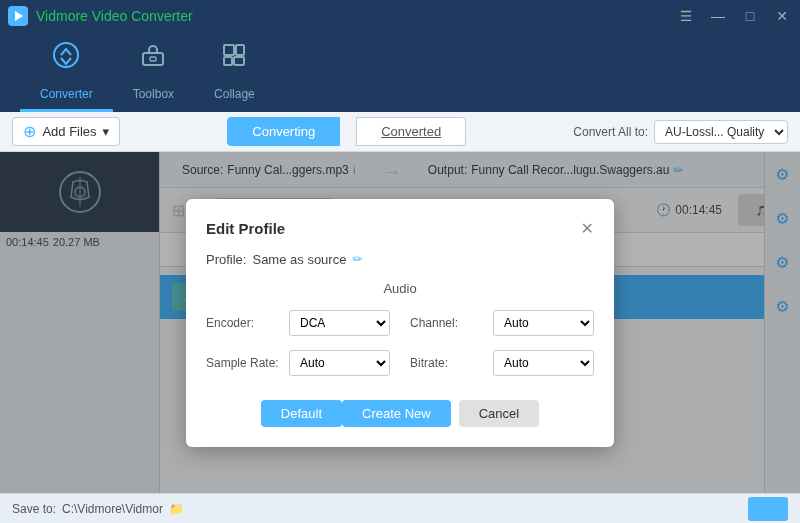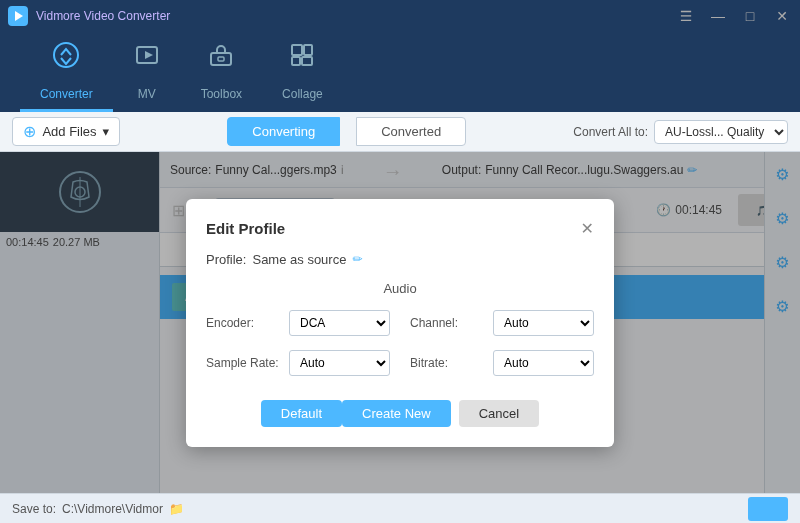--- a/index.html
+++ b/index.html
@@ -21,22 +21,22 @@
       align-items: center;
       padding: 0 8px;
       color: #ccc;
     }
     .title-bar-icon {
       width: 20px;
       height: 20px;
       margin-right: 8px;
     }
     .title-bar-title {
-      font-size: 12px;
-      color: #c4b5fd;
+      font-size: 14px;
+      color: #22c55e;
       flex: 1;
     }
     .title-bar-controls {
       display: flex;
       gap: 12px;
       align-items: center;
     }
     .title-bar-btn {
       width: 20px;
       height: 20px;
@@ -117,21 +117,21 @@
       cursor: pointer;
       font-size: 13px;
       color: #555;
     }
     .tab-btn.active {
       background: #4db8ff;
       color: white;
       border-color: #4db8ff;
     }
     .tab-btn:first-child { border-radius: 4px 0 0 4px; }
-    .tab-btn:last-child { border-radius: 0 4px 4px 0; }
+    .tab-btn:last-child { border-radius: 0 4px 4px 0; text-decoration: underline; }
     .convert-all-area {
       display: flex;
       align-items: center;
       gap: 6px;
       font-size: 12px;
       color: #555;
     }
     .convert-all-select {
       background: white;
       border: 1px solid #c0ccd8;
@@ -184,25 +184,25 @@
       flex-direction: column;
       position: relative;
       overflow: hidden;
     }
 
     
     .file-info-row {
       background: #f0f4f8;
       display: flex;
       align-items: center;
-      padding: 6px 10px;
+      padding: 6px 22px;
       font-size: 12px;
       color: #444;
       border-bottom: 1px solid #d8e0e8;
-      gap: 29px;
+      gap: 16px;
     }
     .file-info-source, .file-info-output {
       display: flex;
       align-items: center;
       gap: 4px;
     }
     .edit-icon {
       color: #4db8ff;
       cursor: pointer;
       font-size: 12px;
@@ -483,29 +483,20 @@
 <div class="nav-bar">
   <div class="nav-item active">
     <div class="nav-icon">
       <svg width="28" height="28" viewBox="0 0 28 28" fill="none">
         <circle cx="14" cy="14" r="12" stroke="#4db8ff" stroke-width="2" fill="none"></circle>
         <path d="M9 14 L14 8 L19 14" stroke="#4db8ff" stroke-width="2" fill="none"></path>
         <path d="M9 17 L14 23 L19 17" stroke="#4db8ff" stroke-width="2" fill="none"></path>
       </svg>
     </div>
     <span class="nav-label">Converter</span>
-  </div>
-  <div class="nav-item">
-    <div class="nav-icon">
-      <svg width="28" height="28" viewBox="0 0 28 28" fill="none">
-        <rect x="4" y="6" width="20" height="16" rx="2" stroke="#8ab" stroke-width="2" fill="none"></rect>
-        <path d="M12 10 L20 14 L12 18Z" fill="#8ab"></path>
-      </svg>
-    </div>
-    <span class="nav-label">MV</span>
   </div>
   <div class="nav-item">
     <div class="nav-icon">
       <svg width="28" height="28" viewBox="0 0 28 28" fill="none">
         <rect x="4" y="12" width="20" height="12" rx="2" stroke="#8ab" stroke-width="2" fill="none"></rect>
         <path d="M10 12V9a4 4 0 018 0v3" stroke="#8ab" stroke-width="2" fill="none"></path>
         <rect x="11" y="16" width="6" height="4" rx="1" stroke="#8ab" stroke-width="1.5" fill="none"></rect>
       </svg>
     </div>
     <span class="nav-label">Toolbox</span>

